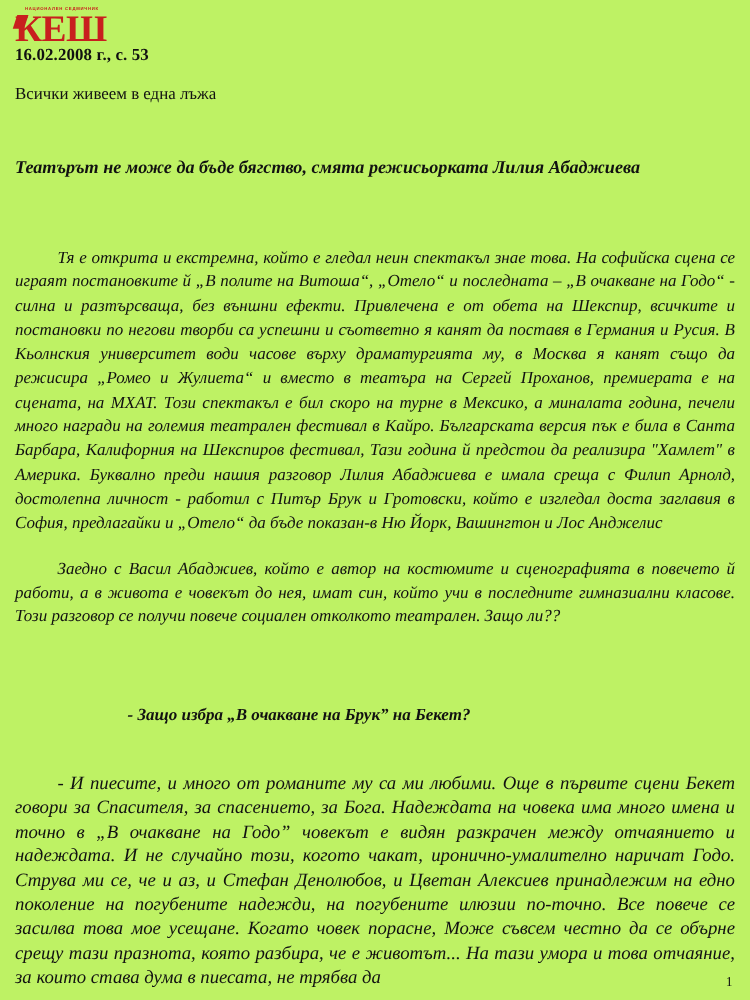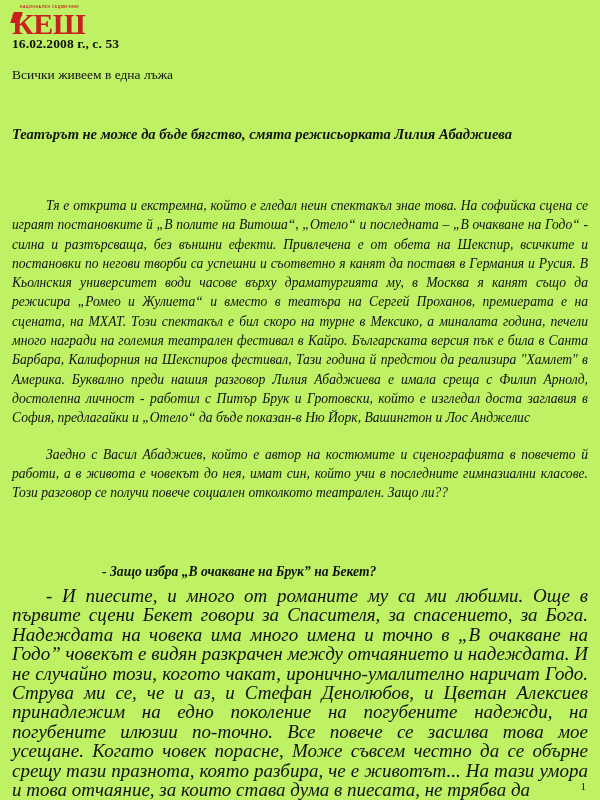--- a/index.html
+++ b/index.html
@@ -119,22 +119,22 @@
     top: 562px;
     width: 576px;
     font-size: 13.6px;
     font-weight: bold;
     font-style: italic;
     line-height: 19px;
     text-indent: 90px;
   }
 
   .answer {
-    top: 586px;
-    font-size: 19px;
+    top: 618px;
+    font-size: 15px;
     line-height: 19.4px;
     font-style: normal;
   }
 
   .page-number {
     position: absolute;
     right: 14px;
     bottom: 8px;
     font-size: 11px;
     line-height: 12px;

